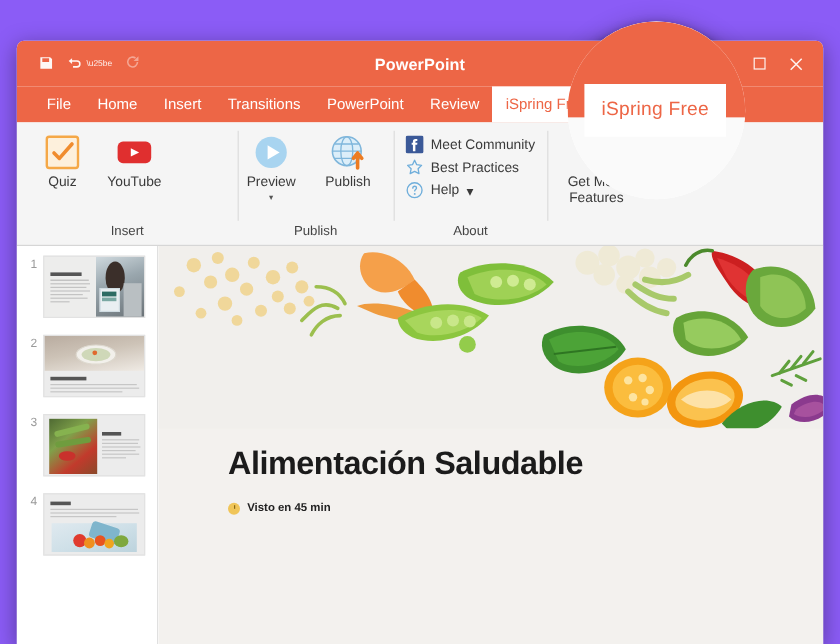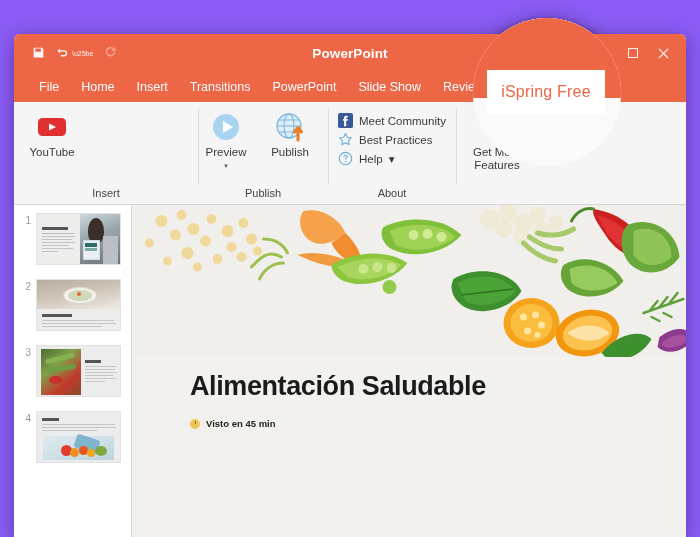--- a/index.html
+++ b/index.html
@@ -184,29 +184,35 @@
         </div>
       </div>
     </div>
 
     <div id="tabs">
       <div class="tab">File</div>
       <div class="tab">Home</div>
       <div class="tab">Insert</div>
       <div class="tab">Transitions</div>
       <div class="tab">PowerPoint</div>
-      <div class="tab">Slide Show</div>
       <div class="tab">Review</div>
       <div class="tab active">iSpring Free</div>
     </div>
 
     <div id="ribbon">
 
       <div class="grp" id="grp-insert">
         <div class="grp-items">
+          <div class="bigbtn">
+            <svg class="icon32" viewBox="0 0 32 32">
+              <rect x="3" y="3" width="26" height="26" rx="2" fill="#FDF0DC" stroke="#F5A847" stroke-width="2"></rect>
+              <path d="M9 16.5l4.5 4.5L24 9" fill="none" stroke="#F08C2E" stroke-width="3" stroke-linecap="round" stroke-linejoin="round"></path>
+            </svg>
+            <span class="lbl">Quiz</span>
+          </div>
           <div class="bigbtn">
             <svg class="icon32" viewBox="0 0 32 32">
               <rect x="2" y="7" width="28" height="18" rx="4.5" fill="#E02F2F"></rect>
               <path d="M13 12.5l7 3.5-7 3.5z" fill="#fff"></path>
             </svg>
             <span class="lbl">YouTube</span>
           </div>
         </div>
         <div class="grp-name">Insert</div>
       </div>

